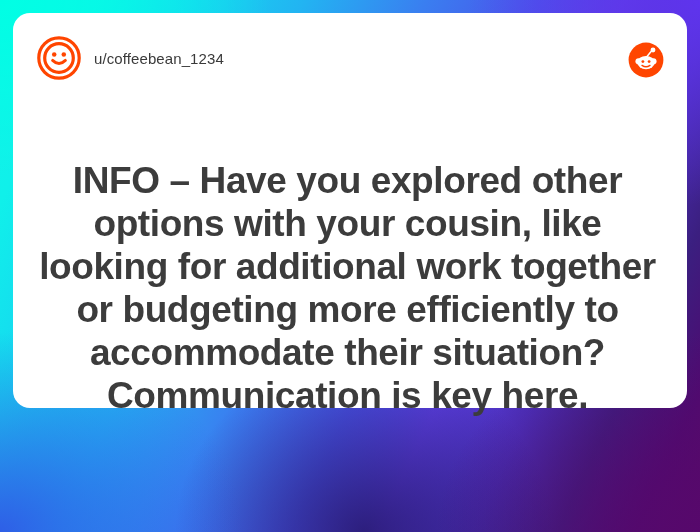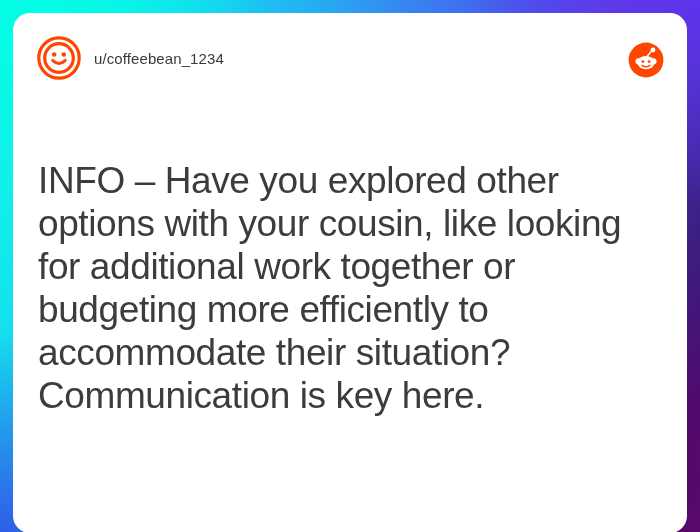--- a/index.html
+++ b/index.html
@@ -39,21 +39,21 @@
       radial-gradient(ellipse 60% 70% at 100% 0%, rgba(96,52,240,0.95) 0%, rgba(96,52,240,0) 55%),
       radial-gradient(ellipse 60% 65% at 0% 100%, rgba(48,86,230,0.92) 0%, rgba(48,86,230,0) 58%),
       radial-gradient(ellipse 65% 65% at 100% 100%, rgba(86,8,108,0.95) 0%, rgba(86,8,108,0) 58%),
       radial-gradient(ellipse 45% 55% at 52% 100%, rgba(30,18,92,0.75) 0%, rgba(30,18,92,0) 60%);
   }
 
   
   #card {
     position:absolute;
     left:13px; top:13px;
-    width:674px; height:520px;
+    width:674px; height:395px;
     background:#ffffff;
     border-radius:17px;
     padding-left:20px;
   }
 
   
   #card-header {
     position:absolute;
     left:0; top:0; right:0;
     height:90px;
@@ -85,22 +85,23 @@
 
   
   #post-text {
     position:absolute;
     left:25px; top:146px;
     right:30px;
     font-size:37px;
     line-height:43px;
     color:#3c3c3c;
     letter-spacing:-0.4px;
-    font-weight:400;
+    font-weight:700;
     white-space:pre-line;
+    text-align:center;
   }
 </style>
 </head>
 <body>
 
 <div id="backdrop">
   <div id="backdrop-overlay"></div>
 </div>
 
 <div id="card">

